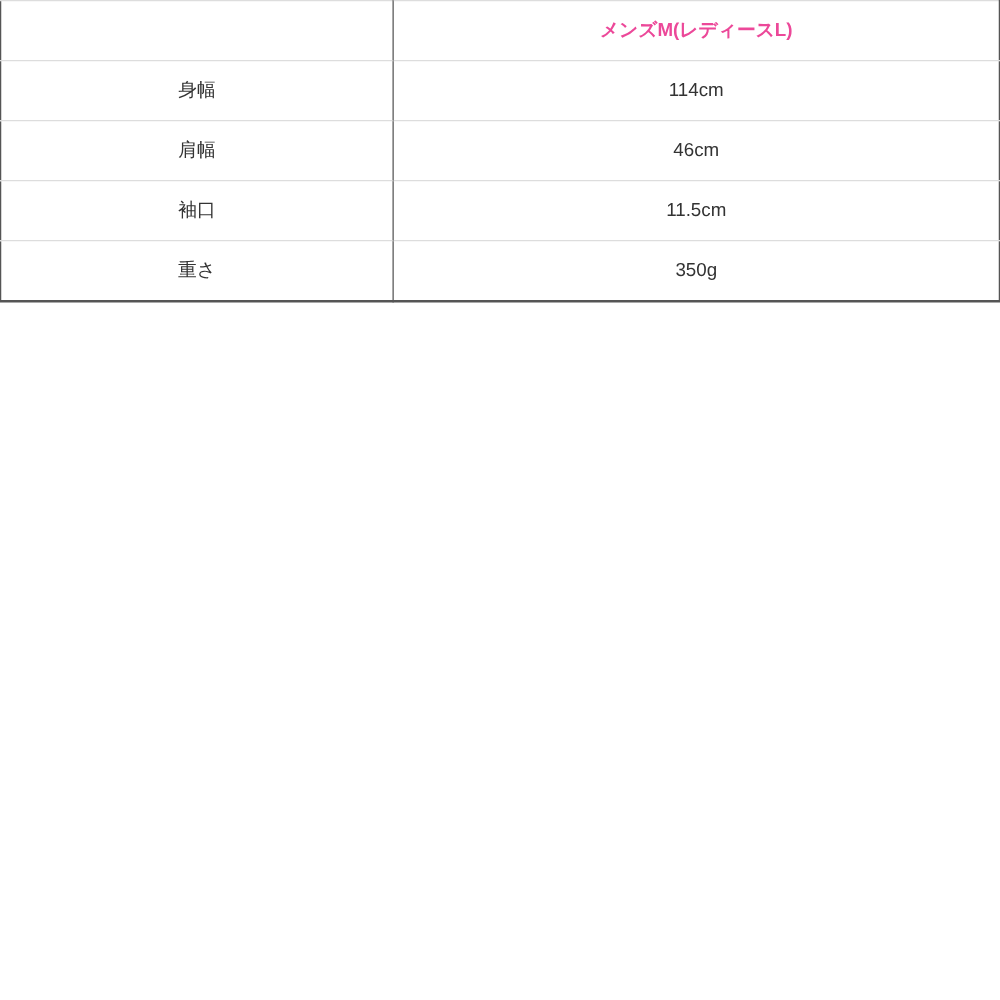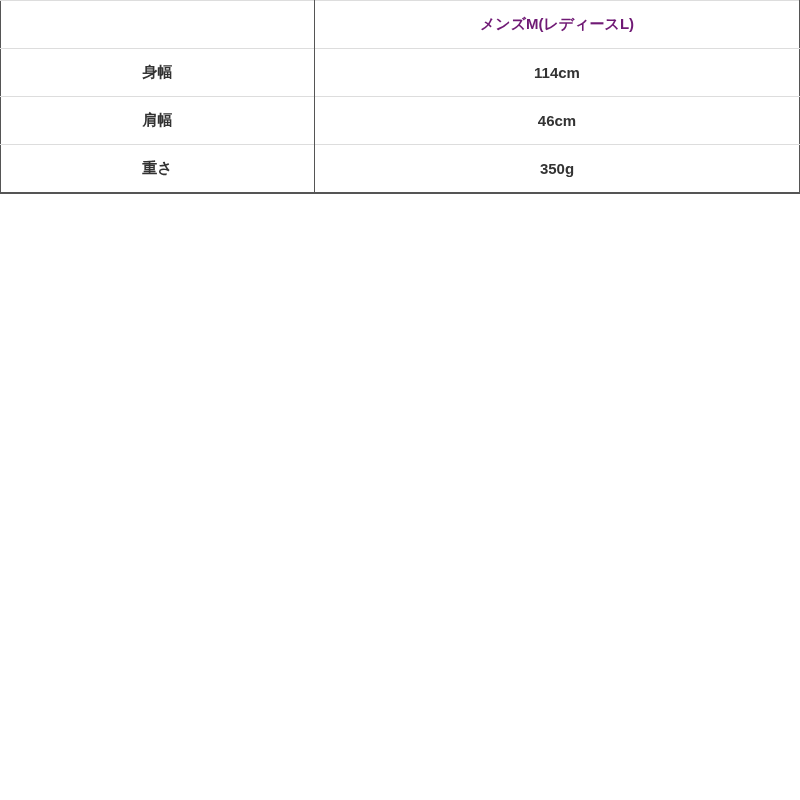--- a/index.html
+++ b/index.html
@@ -43,24 +43,24 @@
   }
   table.size-chart thead th {
     border-top: none;
   }
   .label-col, .label-cell {
     width: 314px;
     border-right: 1px solid var(--dark-border);
   }
   thead th.value-col {
     font-weight: bold;
-    color: #701a75;
+    color: #ec4899;
   }
   td.label-cell, td.value-cell {
-    font-weight: bold;
+    font-weight: normal;
     color: var(--text-color);
   }
 </style>
 </head>
 <body>
 
 <div class="page">
   <table class="size-chart">
     <thead>
       <tr>
@@ -71,18 +71,22 @@
     <tbody>
         <tr>
           <td class="label-cell">身幅</td>
           <td class="value-cell">114cm</td>
         </tr>
         <tr>
           <td class="label-cell">肩幅</td>
           <td class="value-cell">46cm</td>
         </tr>
         <tr>
+          <td class="label-cell">袖口</td>
+          <td class="value-cell">11.5cm</td>
+        </tr>
+        <tr>
           <td class="label-cell">重さ</td>
           <td class="value-cell">350g</td>
         </tr>
       </tbody>
   </table>
 </div>
 
 </body></html>

